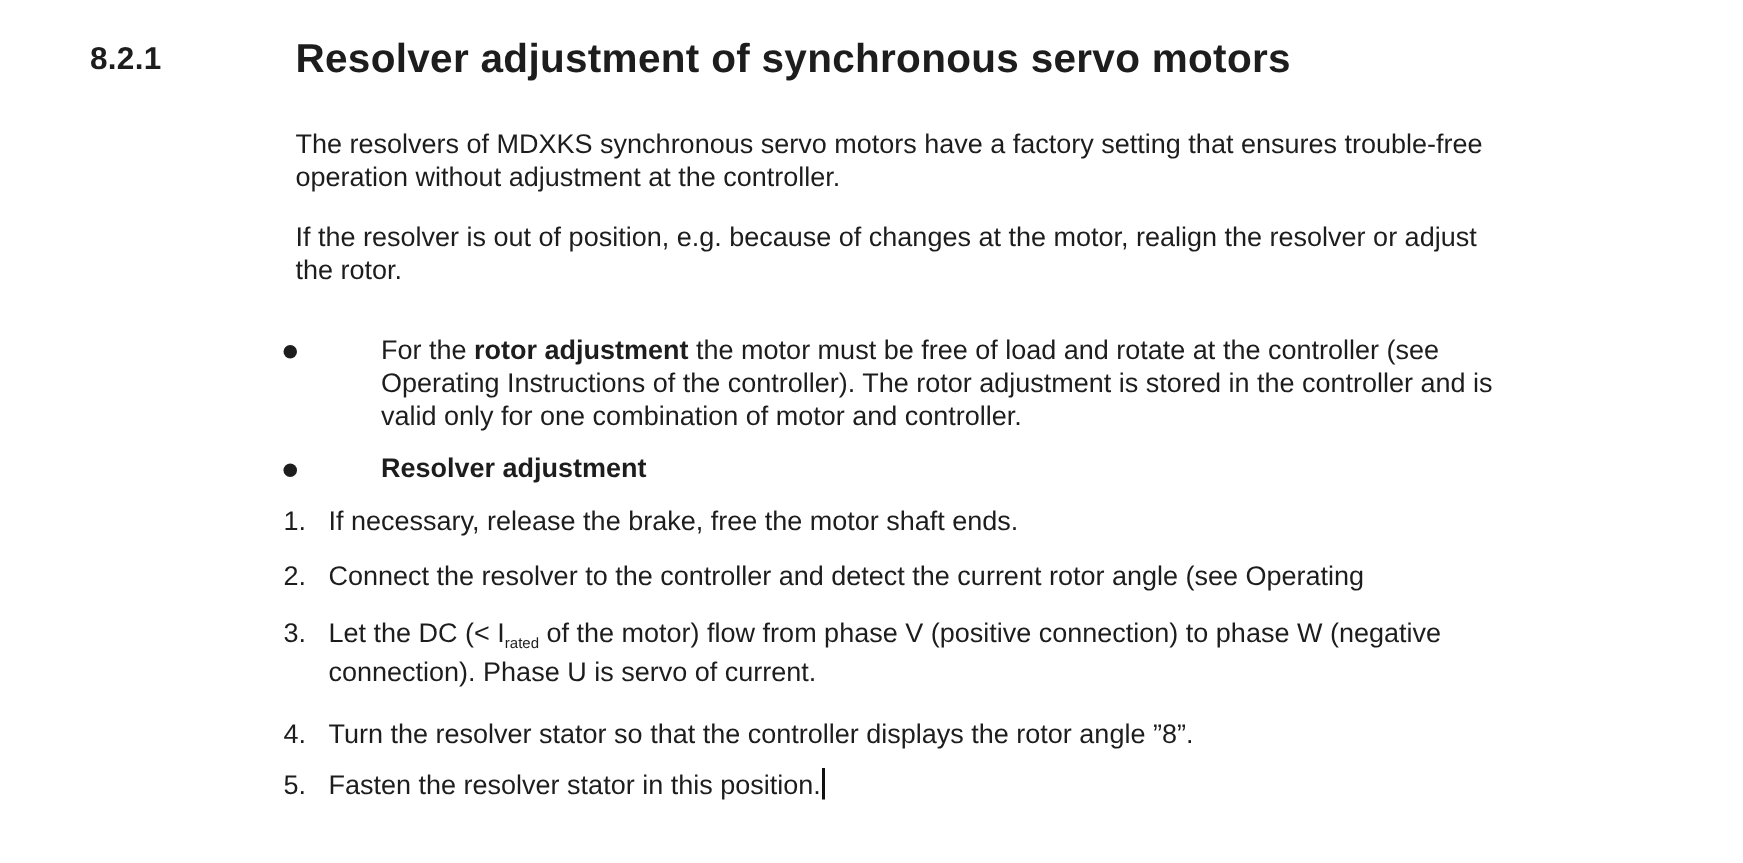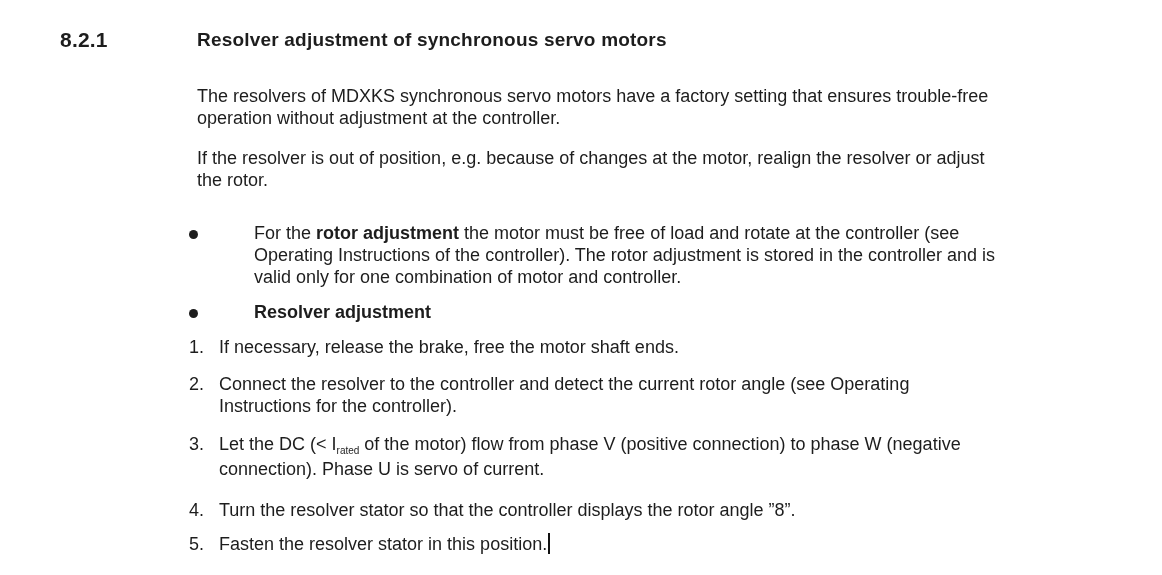--- a/index.html
+++ b/index.html
@@ -30,21 +30,21 @@
   }
   .secnum {
     flex: 0 0 137px;
     font-weight: bold;
     font-size: 21px;
     letter-spacing: 0.2px;
   }
   .title {
     margin: 0;
     font-weight: bold;
-    font-size: 19px;
+    font-size: 27px;
     letter-spacing: 0.2px;
     white-space: nowrap;
   }
   .content {
     padding-left: 197px;
   }
   .para { margin: 0; }
   .ln {
     display: block;
     white-space: pre;
@@ -130,21 +130,20 @@
       <span class="marker">1.</span>
       <div class="li-text">
         <span class="ln">If necessary, release the brake, free the motor shaft ends.</span>
       </div>
     </div>
 
     <div class="li mb16">
       <span class="marker">2.</span>
       <div class="li-text">
         <span class="ln">Connect the resolver to the controller and detect the current rotor angle (see Operating</span>
-        <span class="ln">Instructions for the controller).</span>
       </div>
     </div>
 
     <div class="li mb19">
       <span class="marker">3.</span>
       <div class="li-text">
         <span class="ln"><span>Let the DC (&lt; I</span><span class="sub">rated</span><span> of the motor) flow from phase V (positive connection) to phase W (negative</span></span>
         <span class="ln">connection). Phase U is servo of current.</span>
       </div>
     </div>

